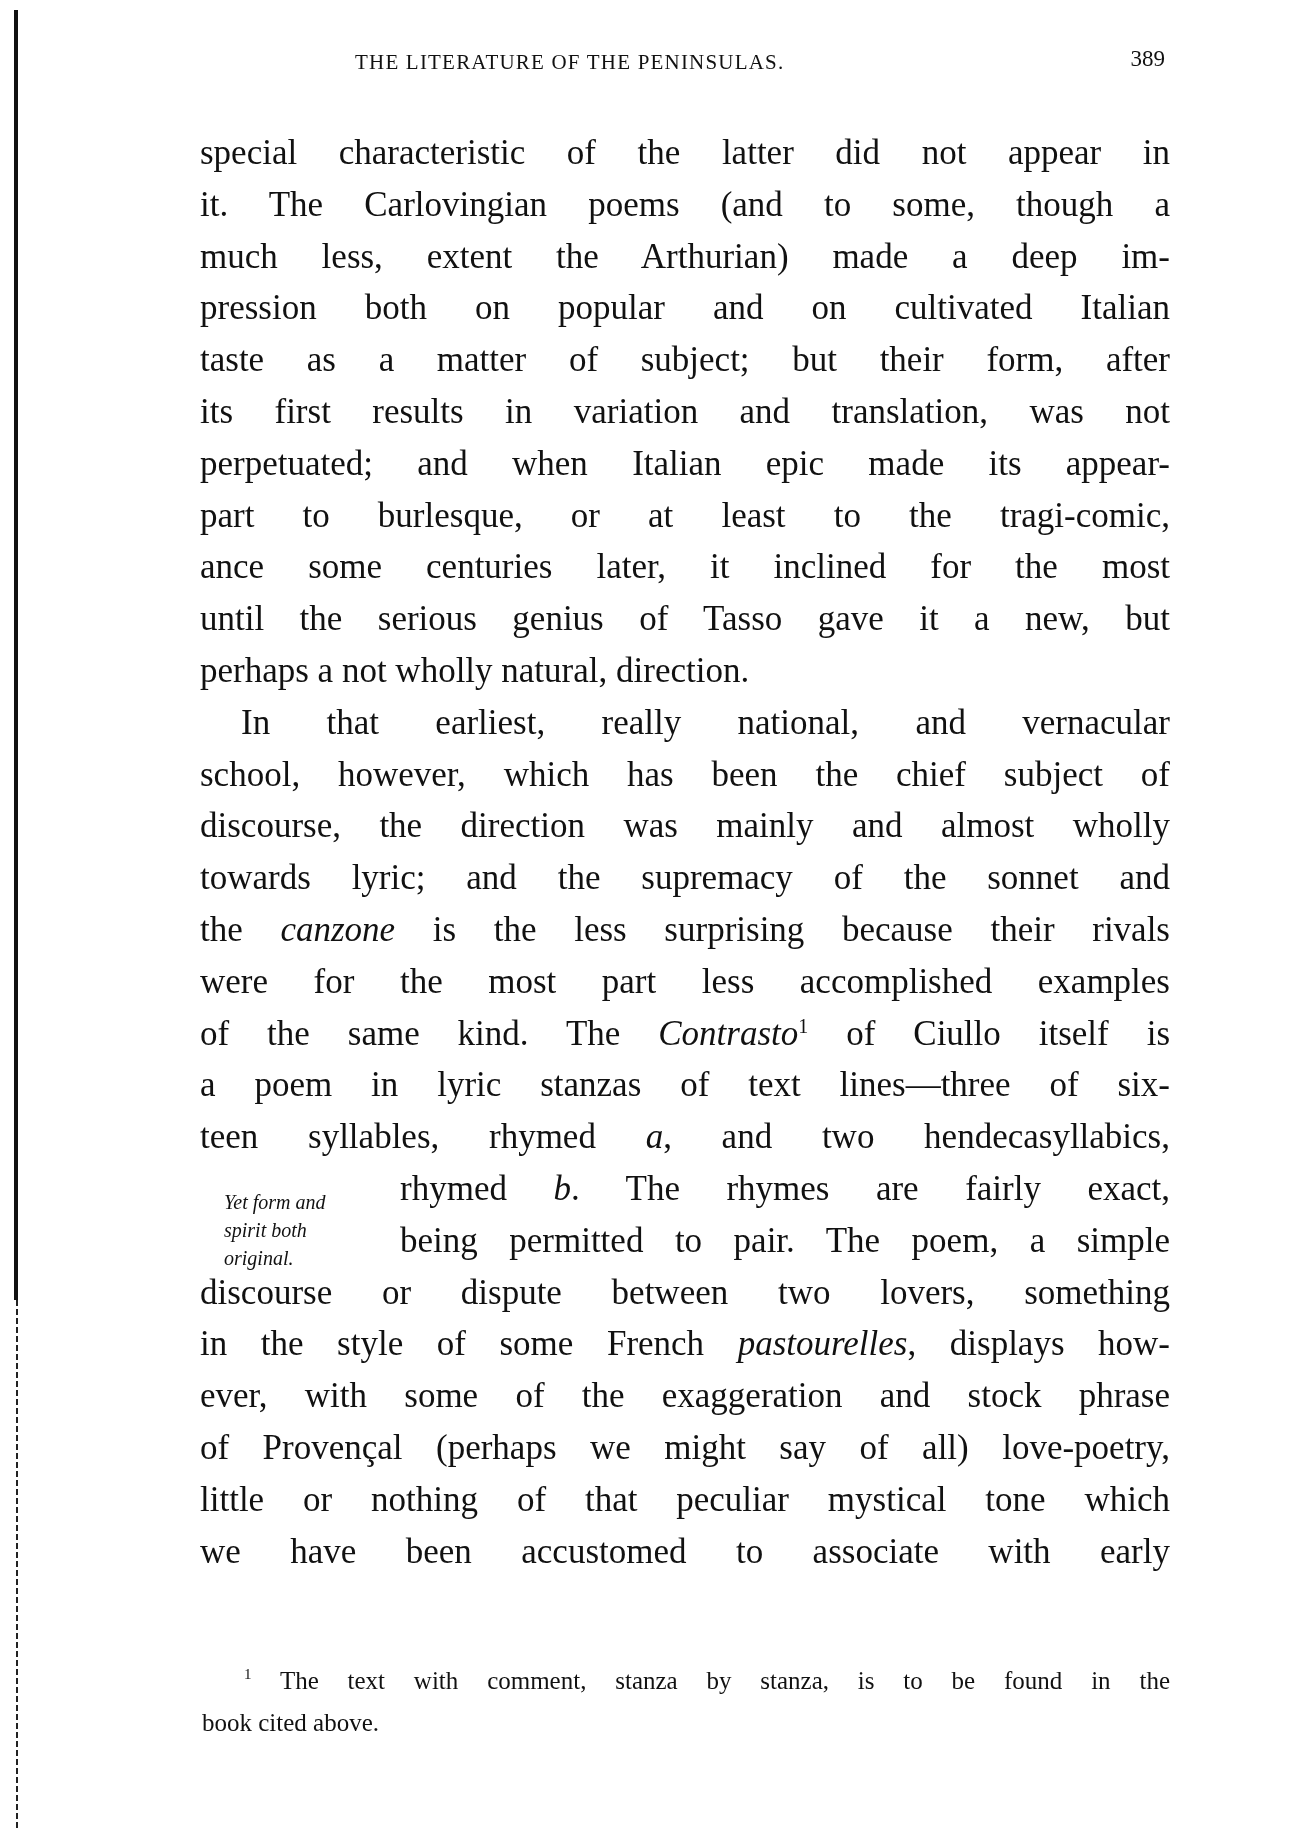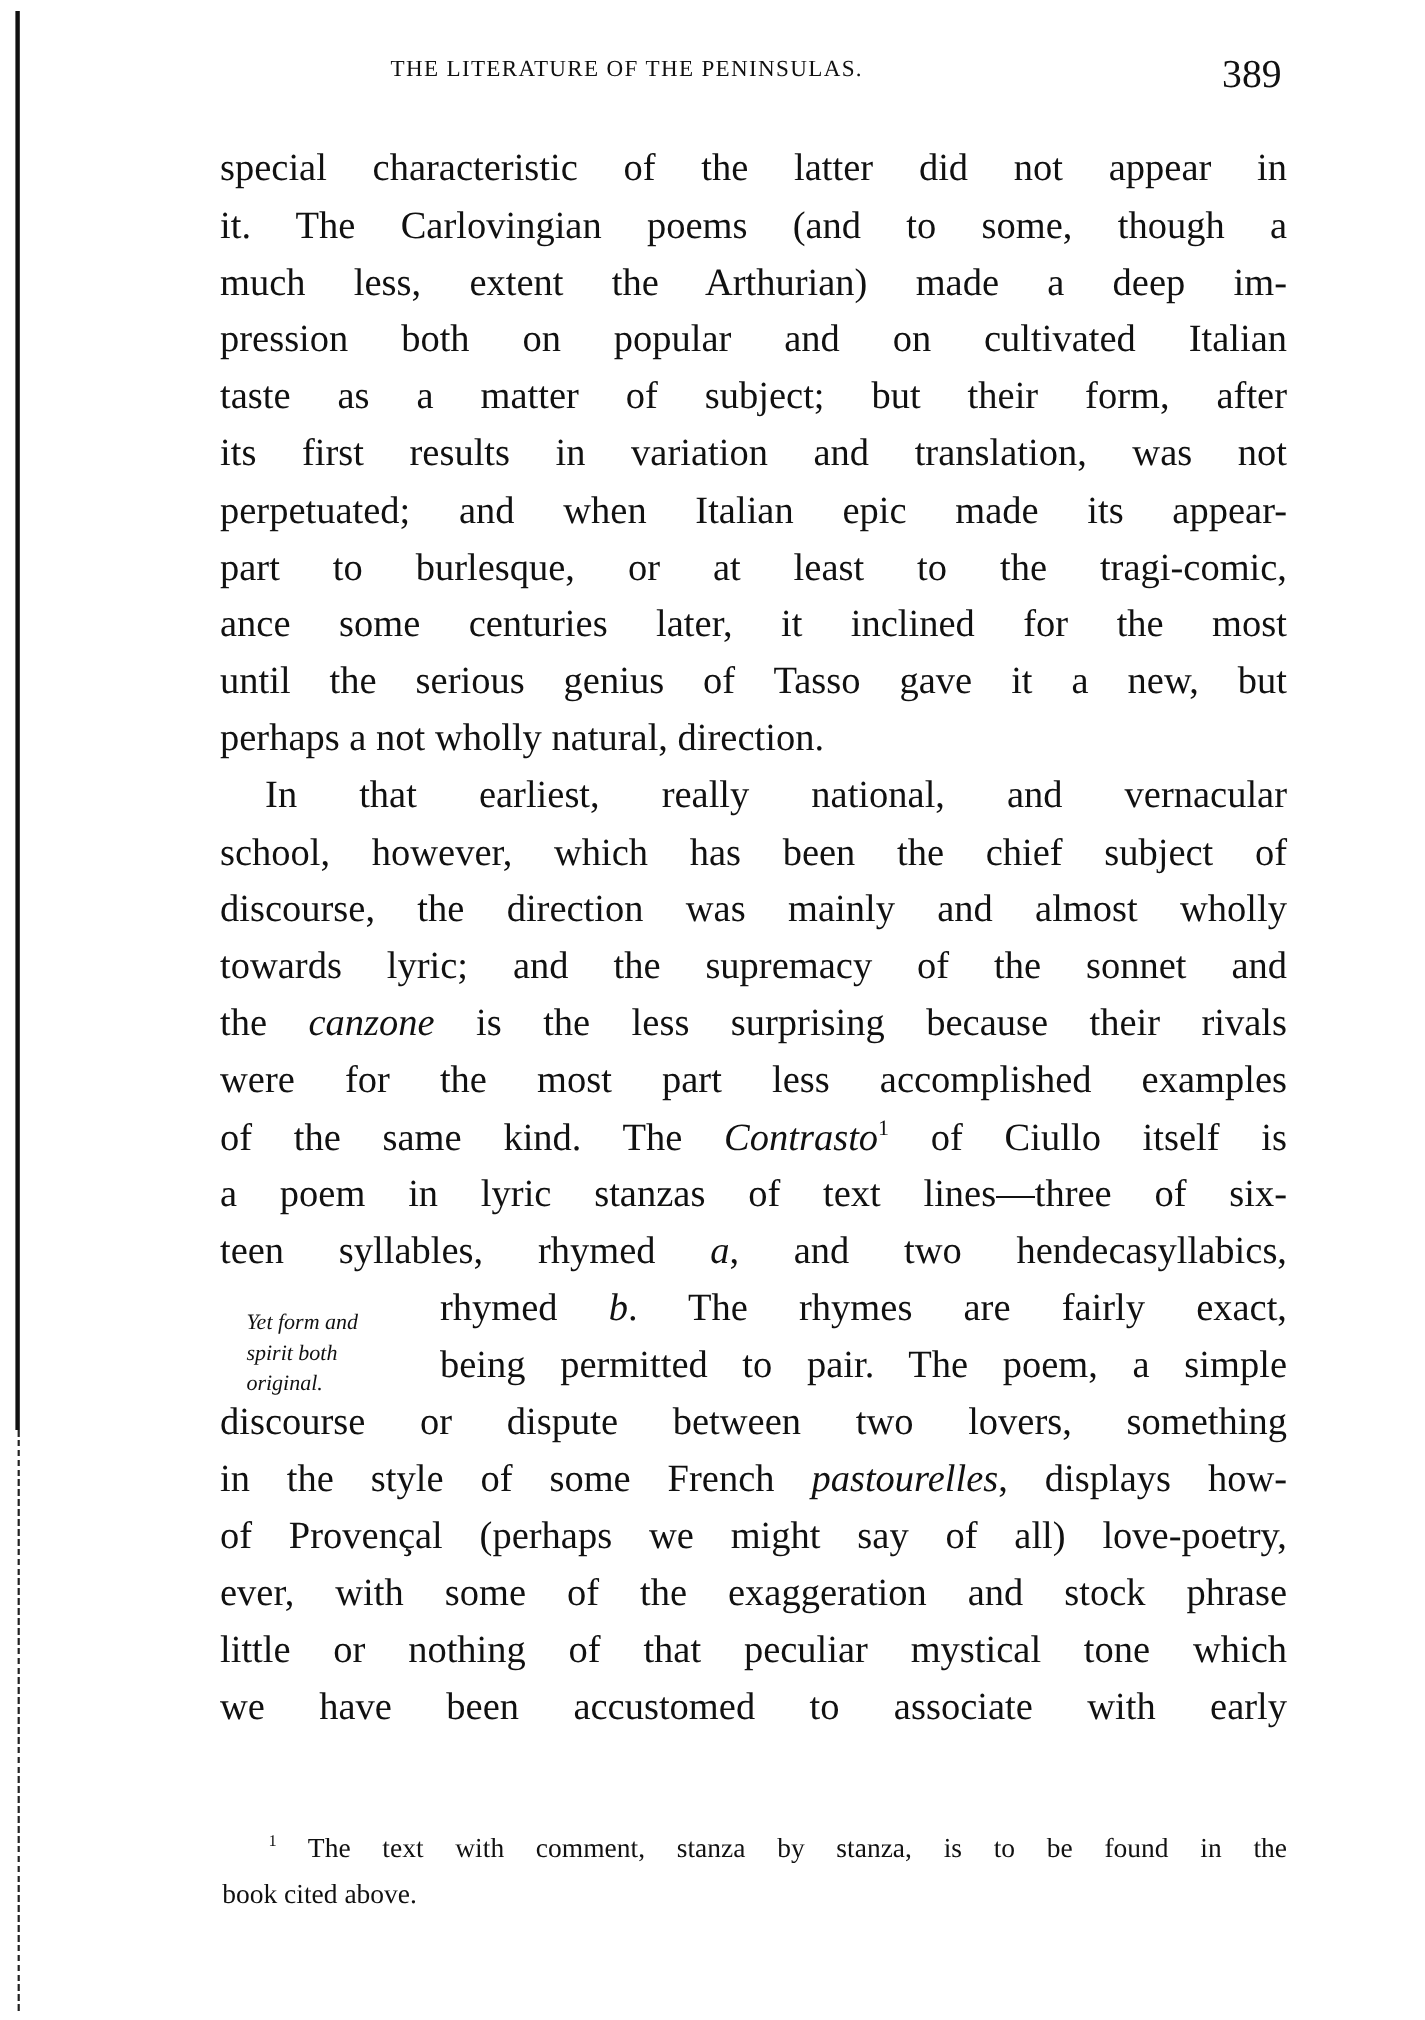--- a/index.html
+++ b/index.html
@@ -4,21 +4,21 @@
 <style>
   html, body { margin:0; padding:0; background:#ffffff; }
   body { width:1295px; height:1836px; position:relative; overflow:hidden;
          font-family:"Liberation Serif","DejaVu Serif",serif; color:#111111; }
   .rule { position:absolute; left:14px; top:10px; width:4px; height:1290px; background:#111; }
   .rule2 { position:absolute; left:16px; top:1300px; width:2px; height:530px;
            background:repeating-linear-gradient(#222 0 6px, transparent 6px 9px); }
   .header { position:absolute; top:50px; left:355px; width:810px; height:34px;
             font-size:21px; letter-spacing:1.2px; }
   .header .title { position:absolute; left:0; top:0; }
-  .header .pnum { position:absolute; right:0; top:-4px; font-size:36px; letter-spacing:0; }
+  .header .pnum { position:absolute; right:0; top:-4px; font-size:23px; letter-spacing:0; }
   .body { position:absolute; left:200px; top:127px; width:970px; }
   .line { height:51.8px; line-height:51.8px; font-size:35px; white-space:nowrap;
           text-align:justify; text-align-last:justify; overflow:visible; }
   .line.last { text-align-last:left; }
   .line.indent { padding-left:41px; }
   .line.narrow { margin-left:200px; }
   .line i { font-style:italic; }
   sup { font-size:20px; vertical-align:top; line-height:36px; }
   .margin-note { position:absolute; left:224px; top:1188px; width:160px;
                  font-style:italic; font-size:20px; line-height:28px; }
@@ -59,22 +59,22 @@
   <div class="line">towards lyric; and the supremacy of the sonnet and</div>
   <div class="line"><span>the </span><i>canzone</i><span> is the less surprising because their rivals</span></div>
   <div class="line">were for the most part less accomplished examples</div>
   <div class="line"><span>of the same kind.  The </span><i>Contrasto</i><sup>1</sup><span> of Ciullo itself is</span></div>
   <div class="line">a poem in lyric stanzas of text lines—three of six-</div>
   <div class="line"><span>teen syllables, rhymed </span><i>a</i><span>, and two hendecasyllabics,</span></div>
   <div class="line narrow"><span>rhymed </span><i>b</i><span>.  The rhymes are fairly exact,</span></div>
   <div class="line narrow">being permitted to pair.  The poem, a simple</div>
   <div class="line">discourse or dispute between two lovers, something</div>
   <div class="line"><span>in the style of some French </span><i>pastourelles</i><span>, displays how-</span></div>
+  <div class="line">ever, with some of the exaggeration and stock phrase</div>
   <div class="line">of Provençal (perhaps we might say of all) love-poetry,</div>
-  <div class="line">ever, with some of the exaggeration and stock phrase</div>
   <div class="line">little or nothing of that peculiar mystical tone which</div>
   <div class="line">we have been accustomed to associate with early</div>
 </div>
 
 <div class="margin-note">
   <div>Yet form and</div>
   <div>spirit both</div>
   <div>original.</div>
 </div>
 

